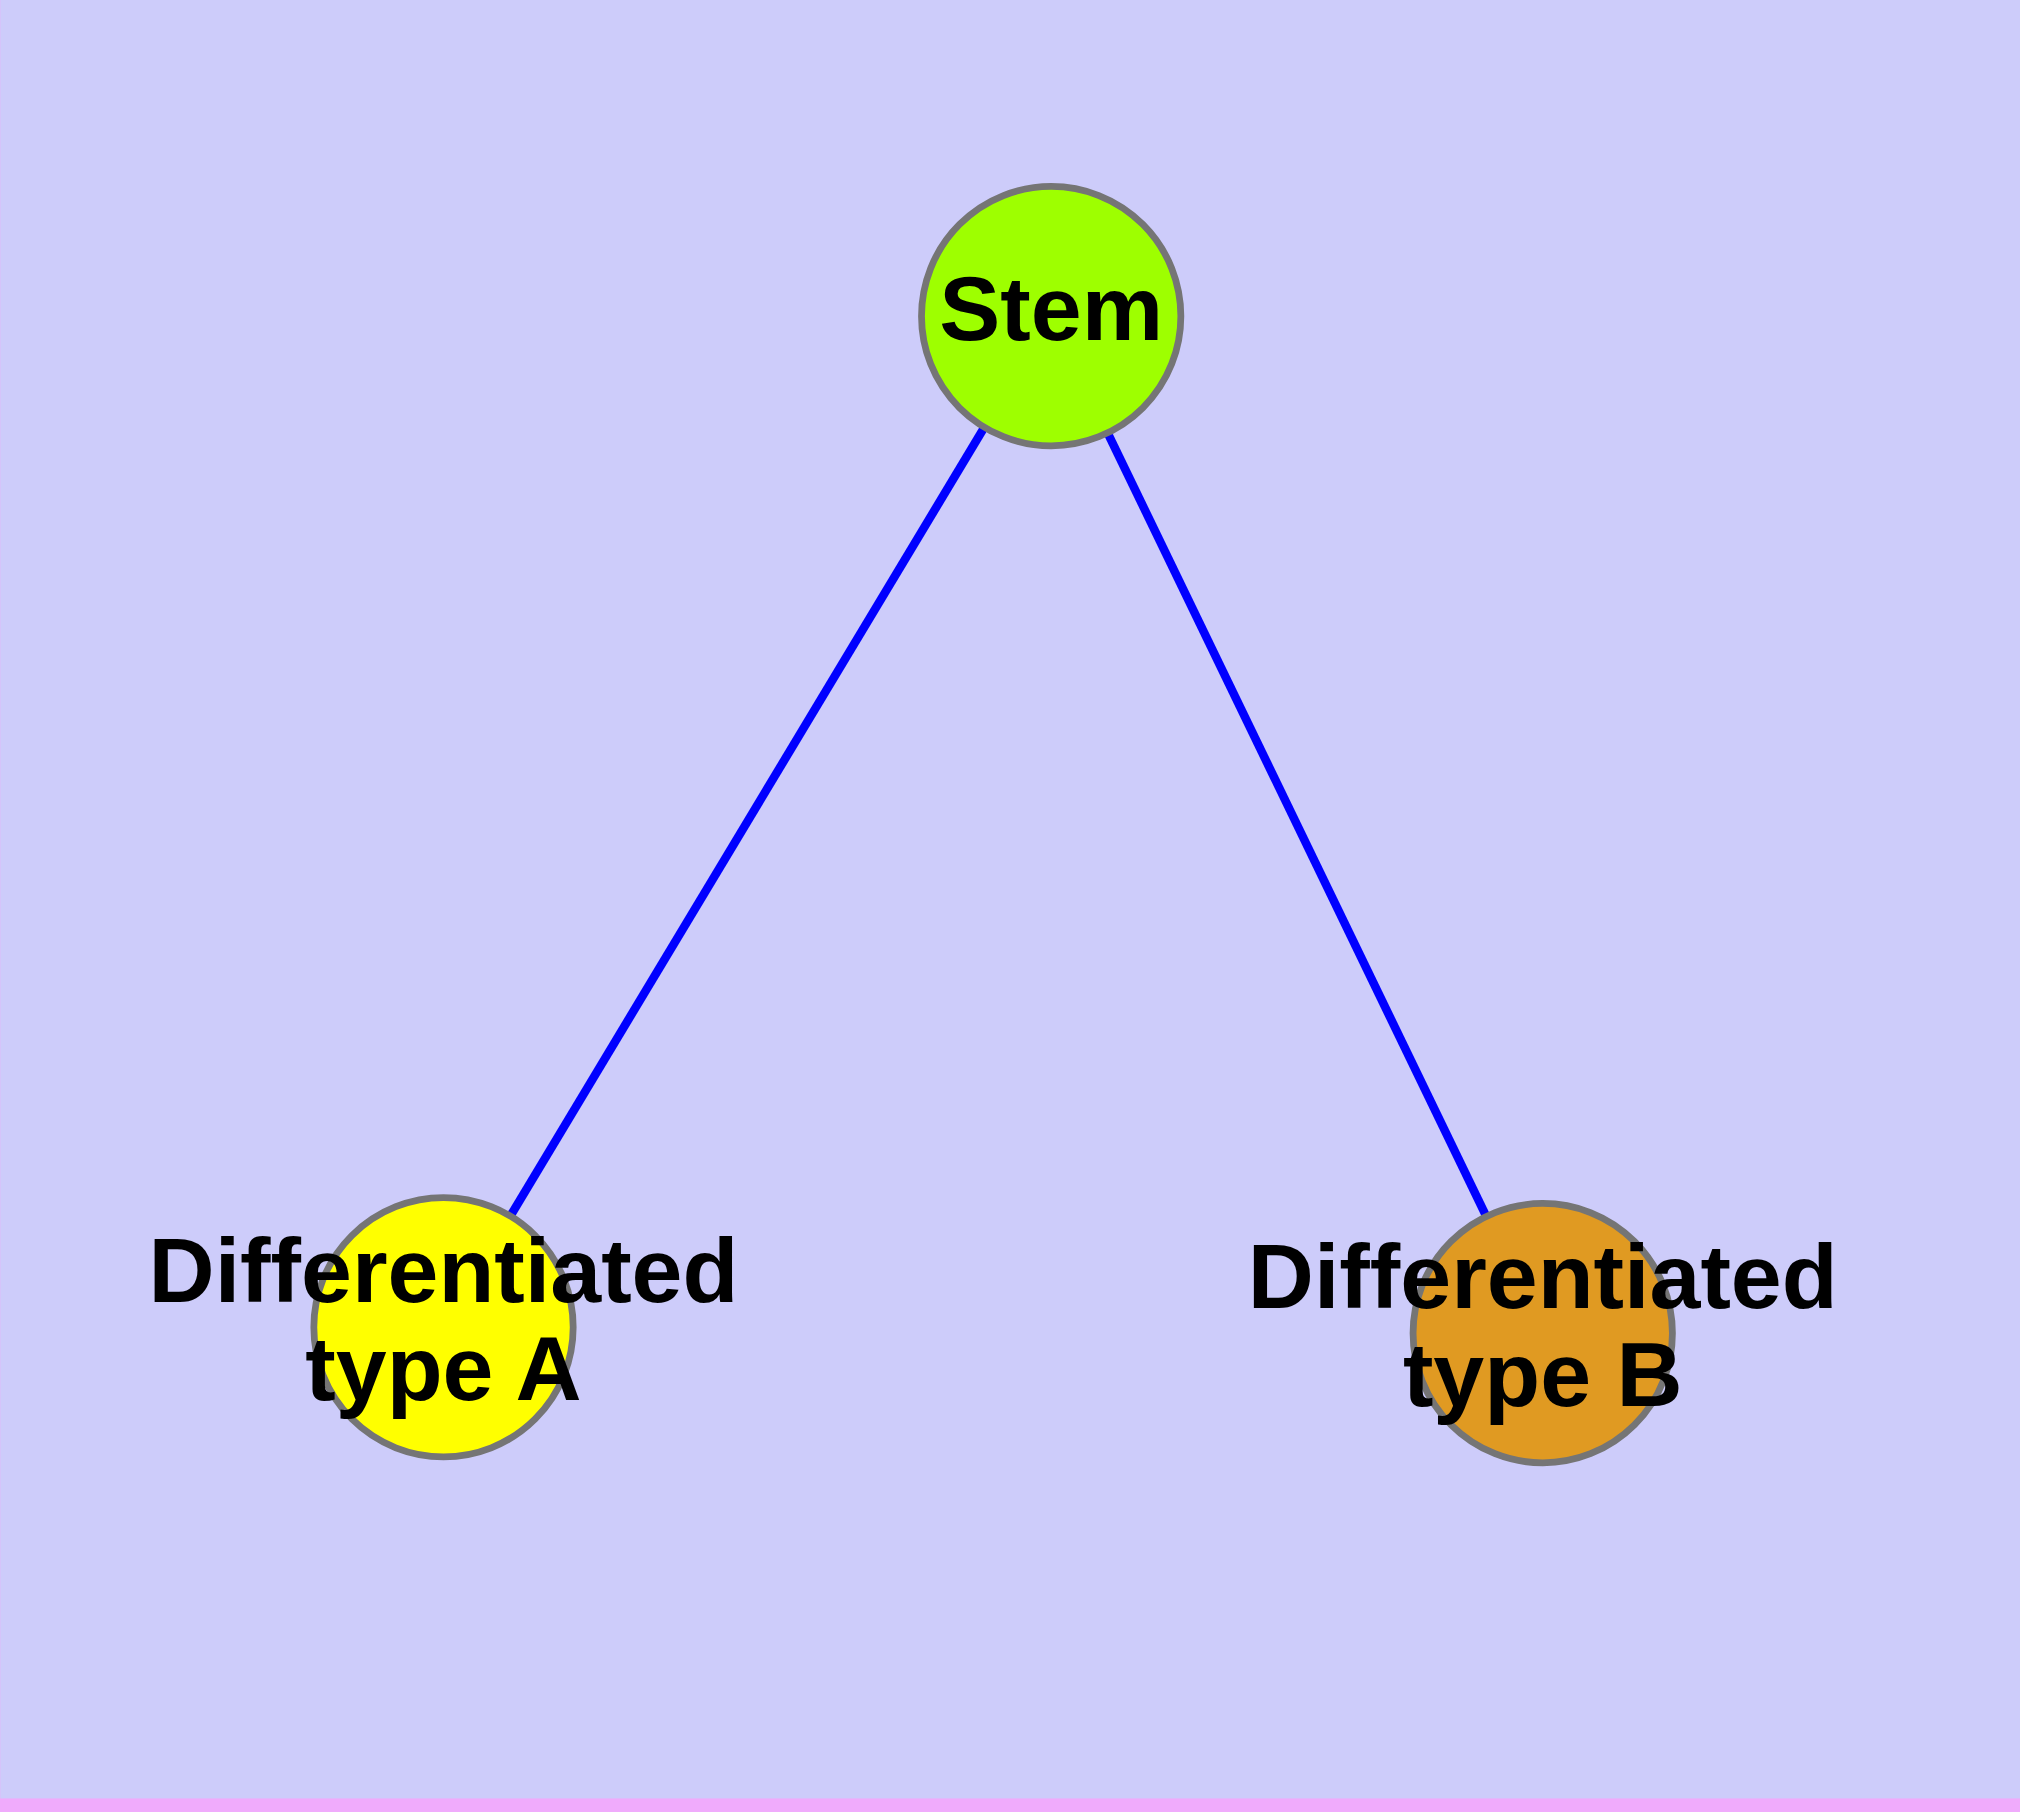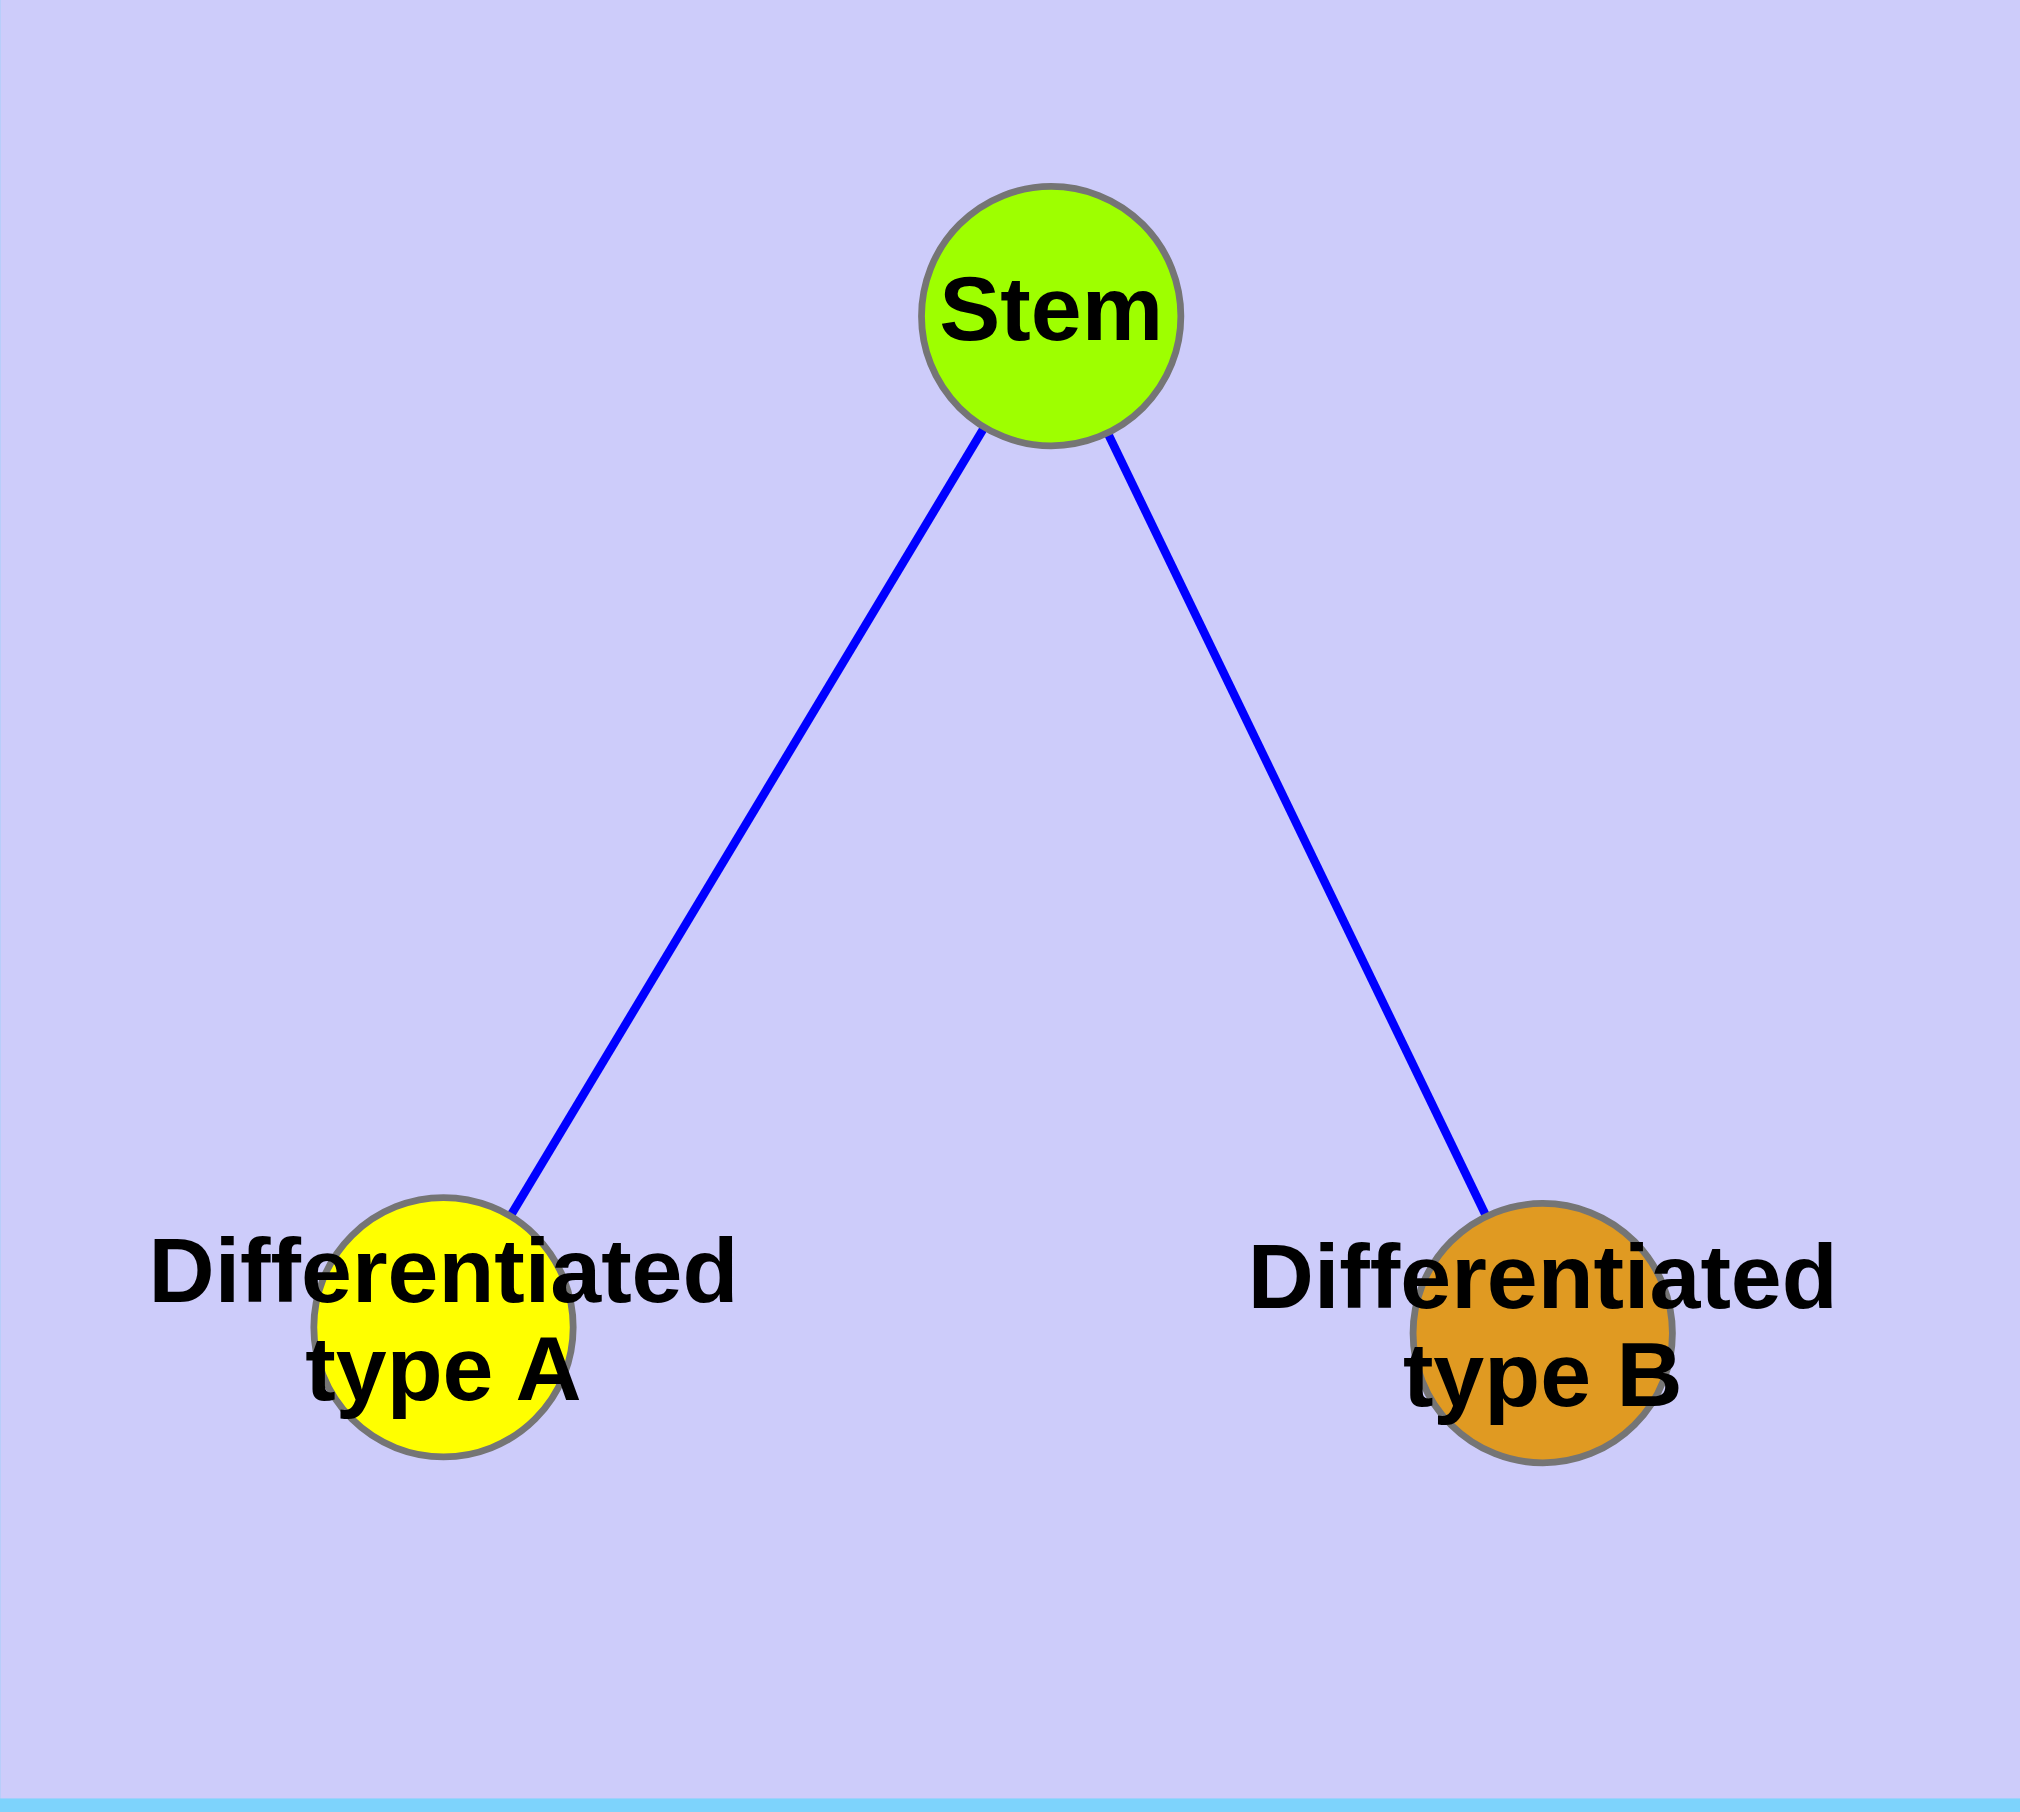--- a/index.html
+++ b/index.html
@@ -33,21 +33,21 @@
     font-weight: bold;
     fill: #000000;
     text-anchor: middle;
     dominant-baseline: middle;
     paint-order: normal;
   }
 </style>
 </head>
 <body style="background: rgb(255, 255, 255);">
 
-<div id="canvas" style="background: #7dd3fc;">
+<div id="canvas" style="background: #f0abfc;">
   <svg id="graph-svg" viewBox="0 0 2384 2138" xmlns="http://www.w3.org/2000/svg">
 
     <rect id="bg-rect" x="0" y="0" width="2384" height="2122" fill="#cdccfa"></rect>
 
     <g id="edge-layer">
         <line x1="1240" y1="373" x2="523" y2="1566" stroke="#0000ff" stroke-width="10" stroke-linecap="butt"></line>
         <line x1="1240" y1="373" x2="1820" y2="1573" stroke="#0000ff" stroke-width="10" stroke-linecap="butt"></line>
       </g>
     <g id="node-layer">
         <circle cx="1240" cy="373" r="153" fill="#9eff00" stroke="#757575" stroke-width="8"></circle>

